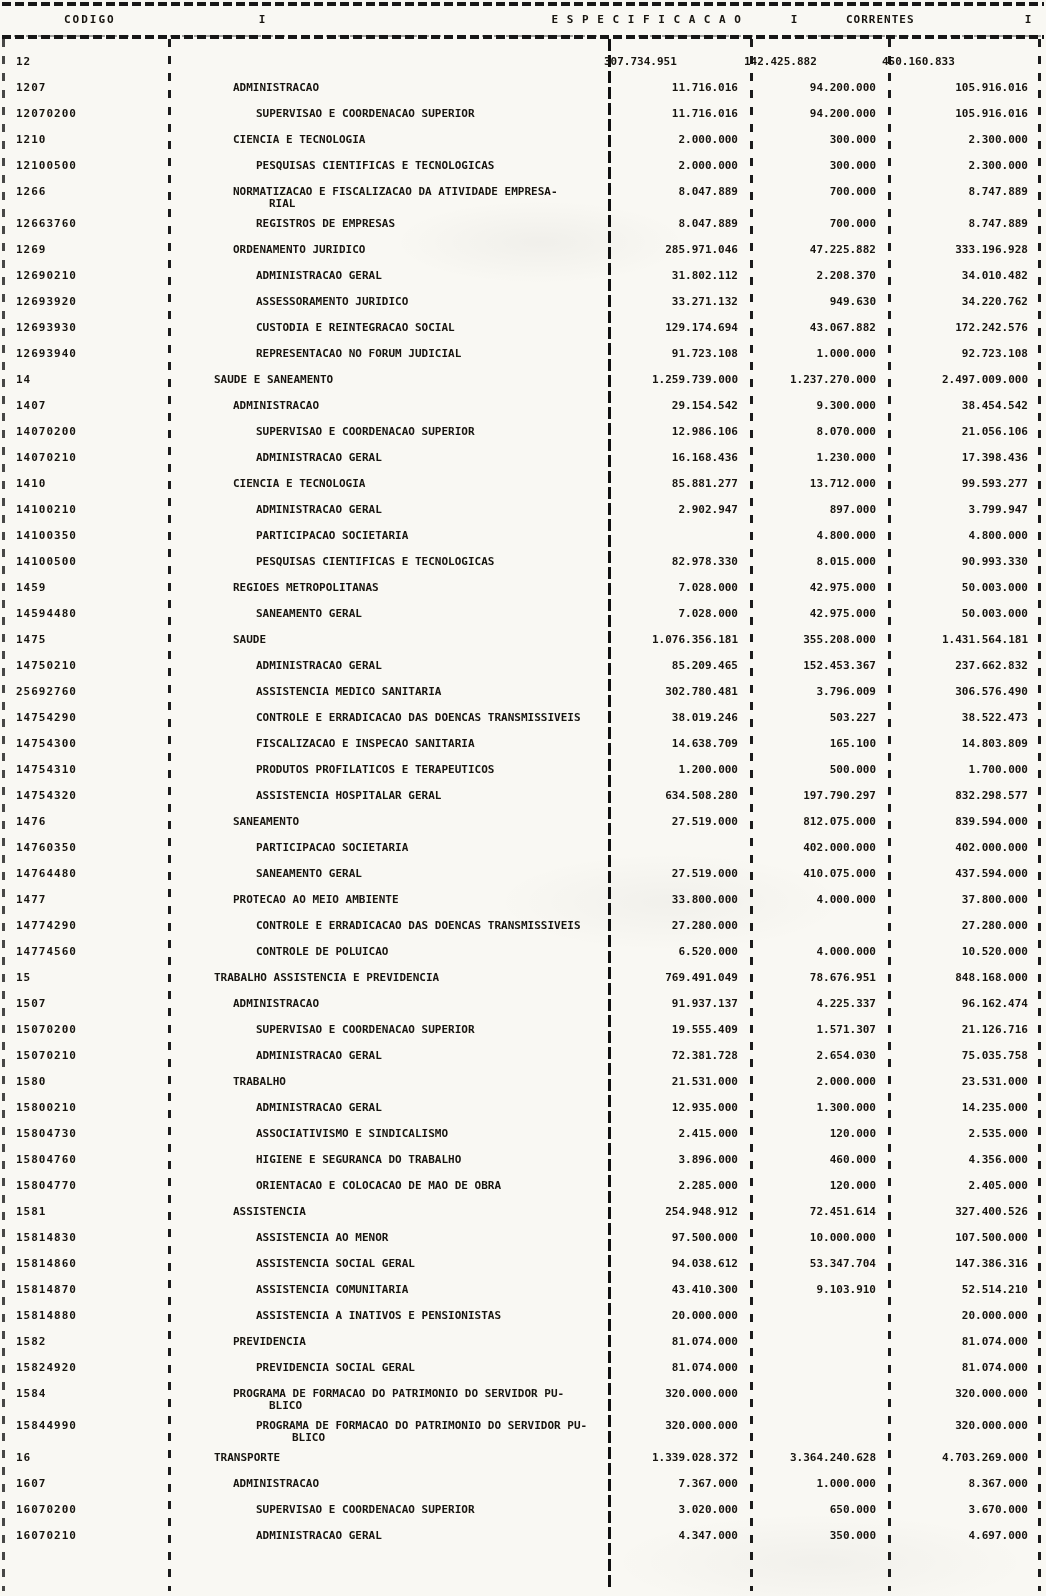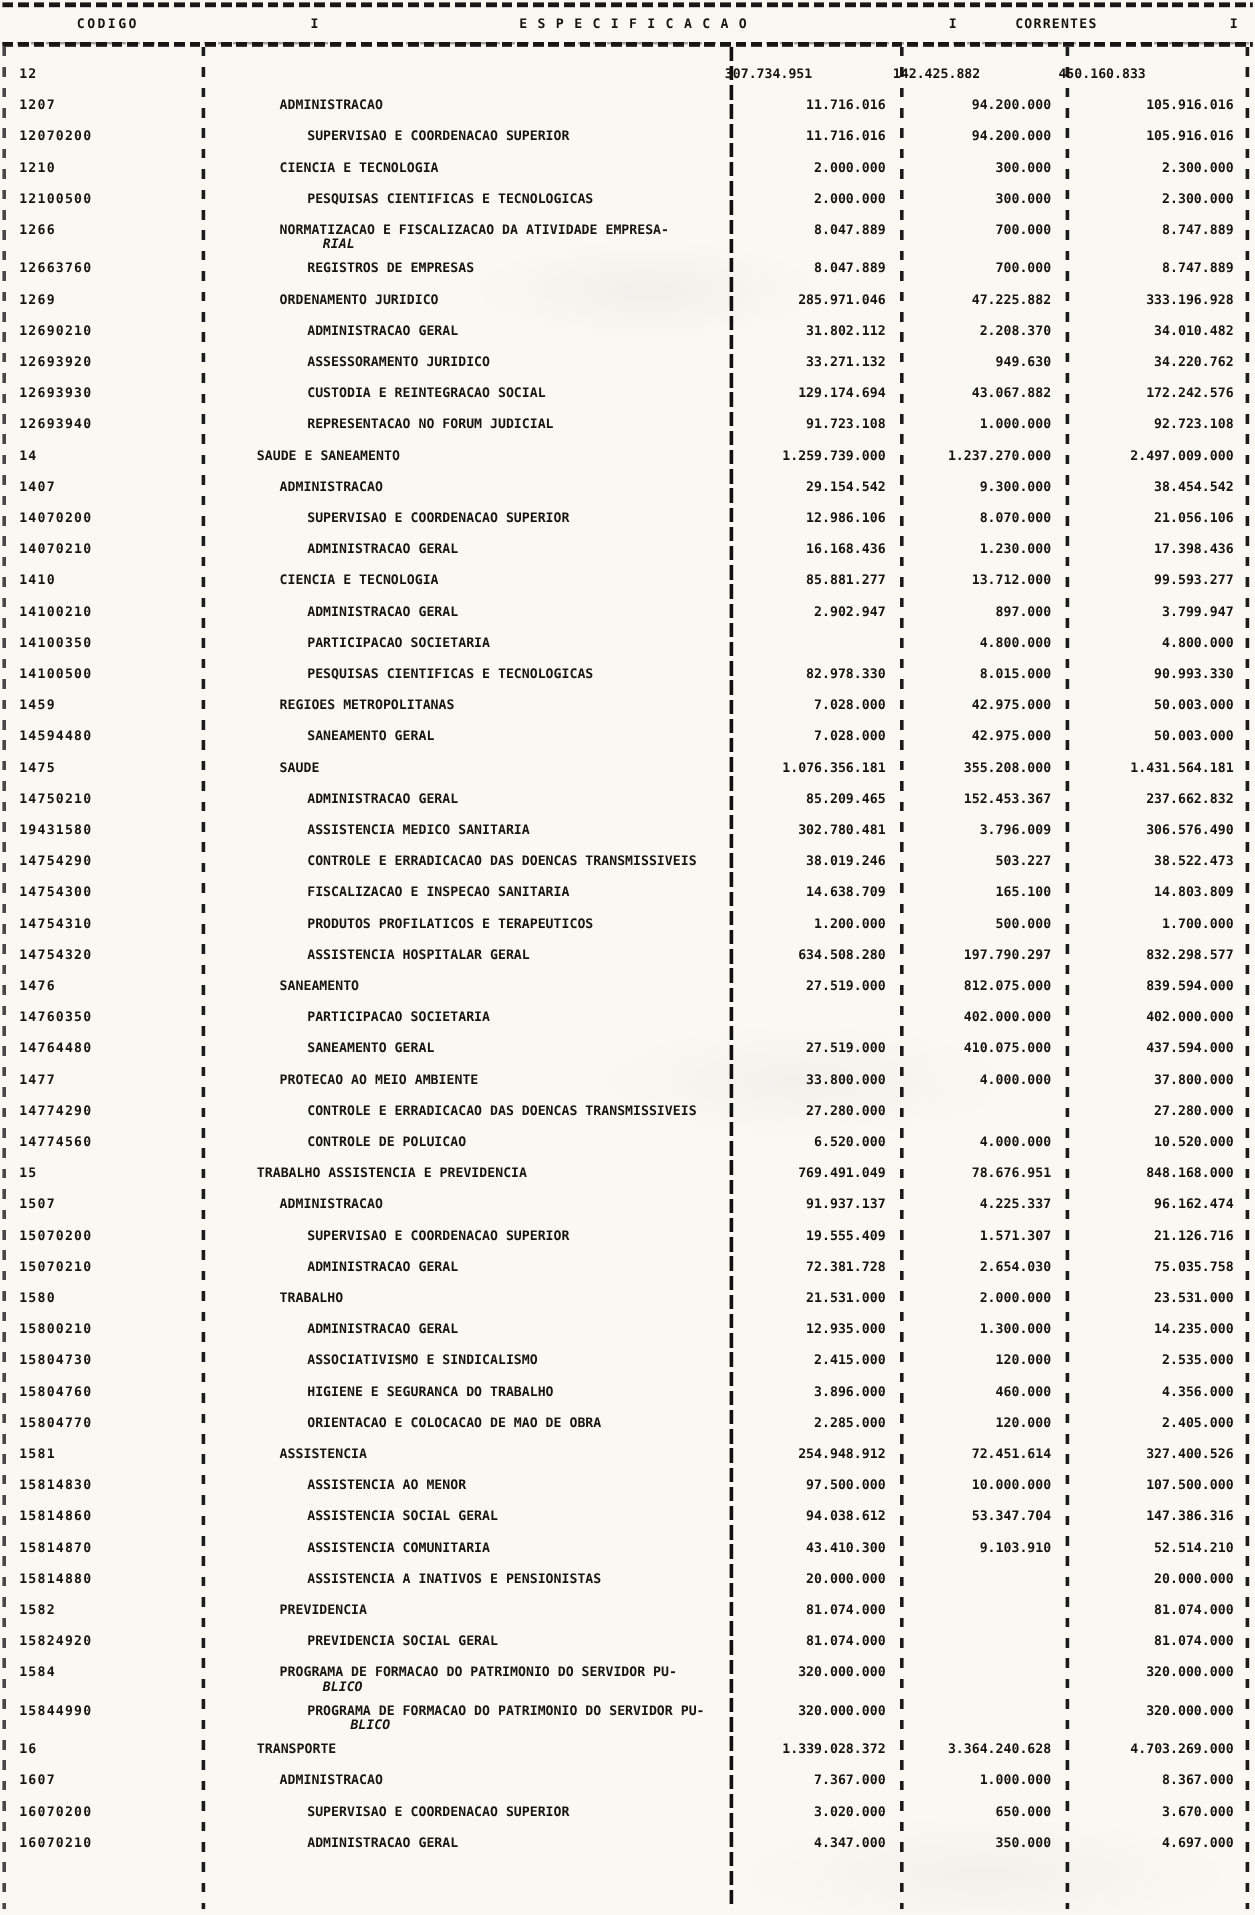--- a/index.html
+++ b/index.html
@@ -44,21 +44,21 @@
     box-sizing: border-box;
   }
   .header-row {
     height: 26px;
     align-items: center;
     font-size: 11px;
     font-weight: bold;
     gap: 46px;
   }
   .h-codigo { padding-left: 12px; letter-spacing: 2px; }
-  .h-espec  { text-align: center; letter-spacing: 1px; }
+  .h-espec  { text-align: right; letter-spacing: 1px; }
   .h-num    { letter-spacing: 1px; }
   .h-sep    { text-align: center; }
   
   .body-wrap {
     position: relative;
     height: 1552px;
     overflow: hidden;
     padding-top: 9px;
     box-sizing: border-box;
   }
@@ -82,21 +82,21 @@
     box-sizing: border-box;
     font-size: 11px;
     font-weight: bold;
     line-height: 12px;
   }
   .cell.codigo { padding-left: 10px; letter-spacing: 1px; }
   .cell.num    { text-align: right; padding-right: 6px; }
   .cell.espec.ind-0 { padding-left: 38px; }
   .cell.espec.ind-1 { padding-left: 57px; }
   .cell.espec.ind-2 { padding-left: 80px; }
-  .cell.espec .l2   { padding-left: 36px; font-style: italic; }
+  .cell.espec .l2   { padding-left: 36px; }
 </style>
 </head>
 <body>
 
 <div class="page">
 
   <div class="hrule top"></div>
 
   <div class="grid header-row">
     <div></div>
@@ -497,21 +497,21 @@
     <div class="cell"></div>
     <div class="cell num">85.209.465</div>
     <div class="cell"></div>
     <div class="cell num">152.453.367</div>
     <div class="cell"></div>
     <div class="cell num">237.662.832</div>
     <div class="cell"></div>
   </div>
         <div class="grid row">
     <div class="cell"></div>
-    <div class="cell codigo">19431580</div>
+    <div class="cell codigo">25692760</div>
     <div class="cell"></div>
     <div class="cell espec ind-2">
       <div class="l1">ASSISTENCIA MEDICO SANITARIA</div>
 
     </div>
     <div class="cell"></div>
     <div class="cell num">302.780.481</div>
     <div class="cell"></div>
     <div class="cell num">3.796.009</div>
     <div class="cell"></div>

